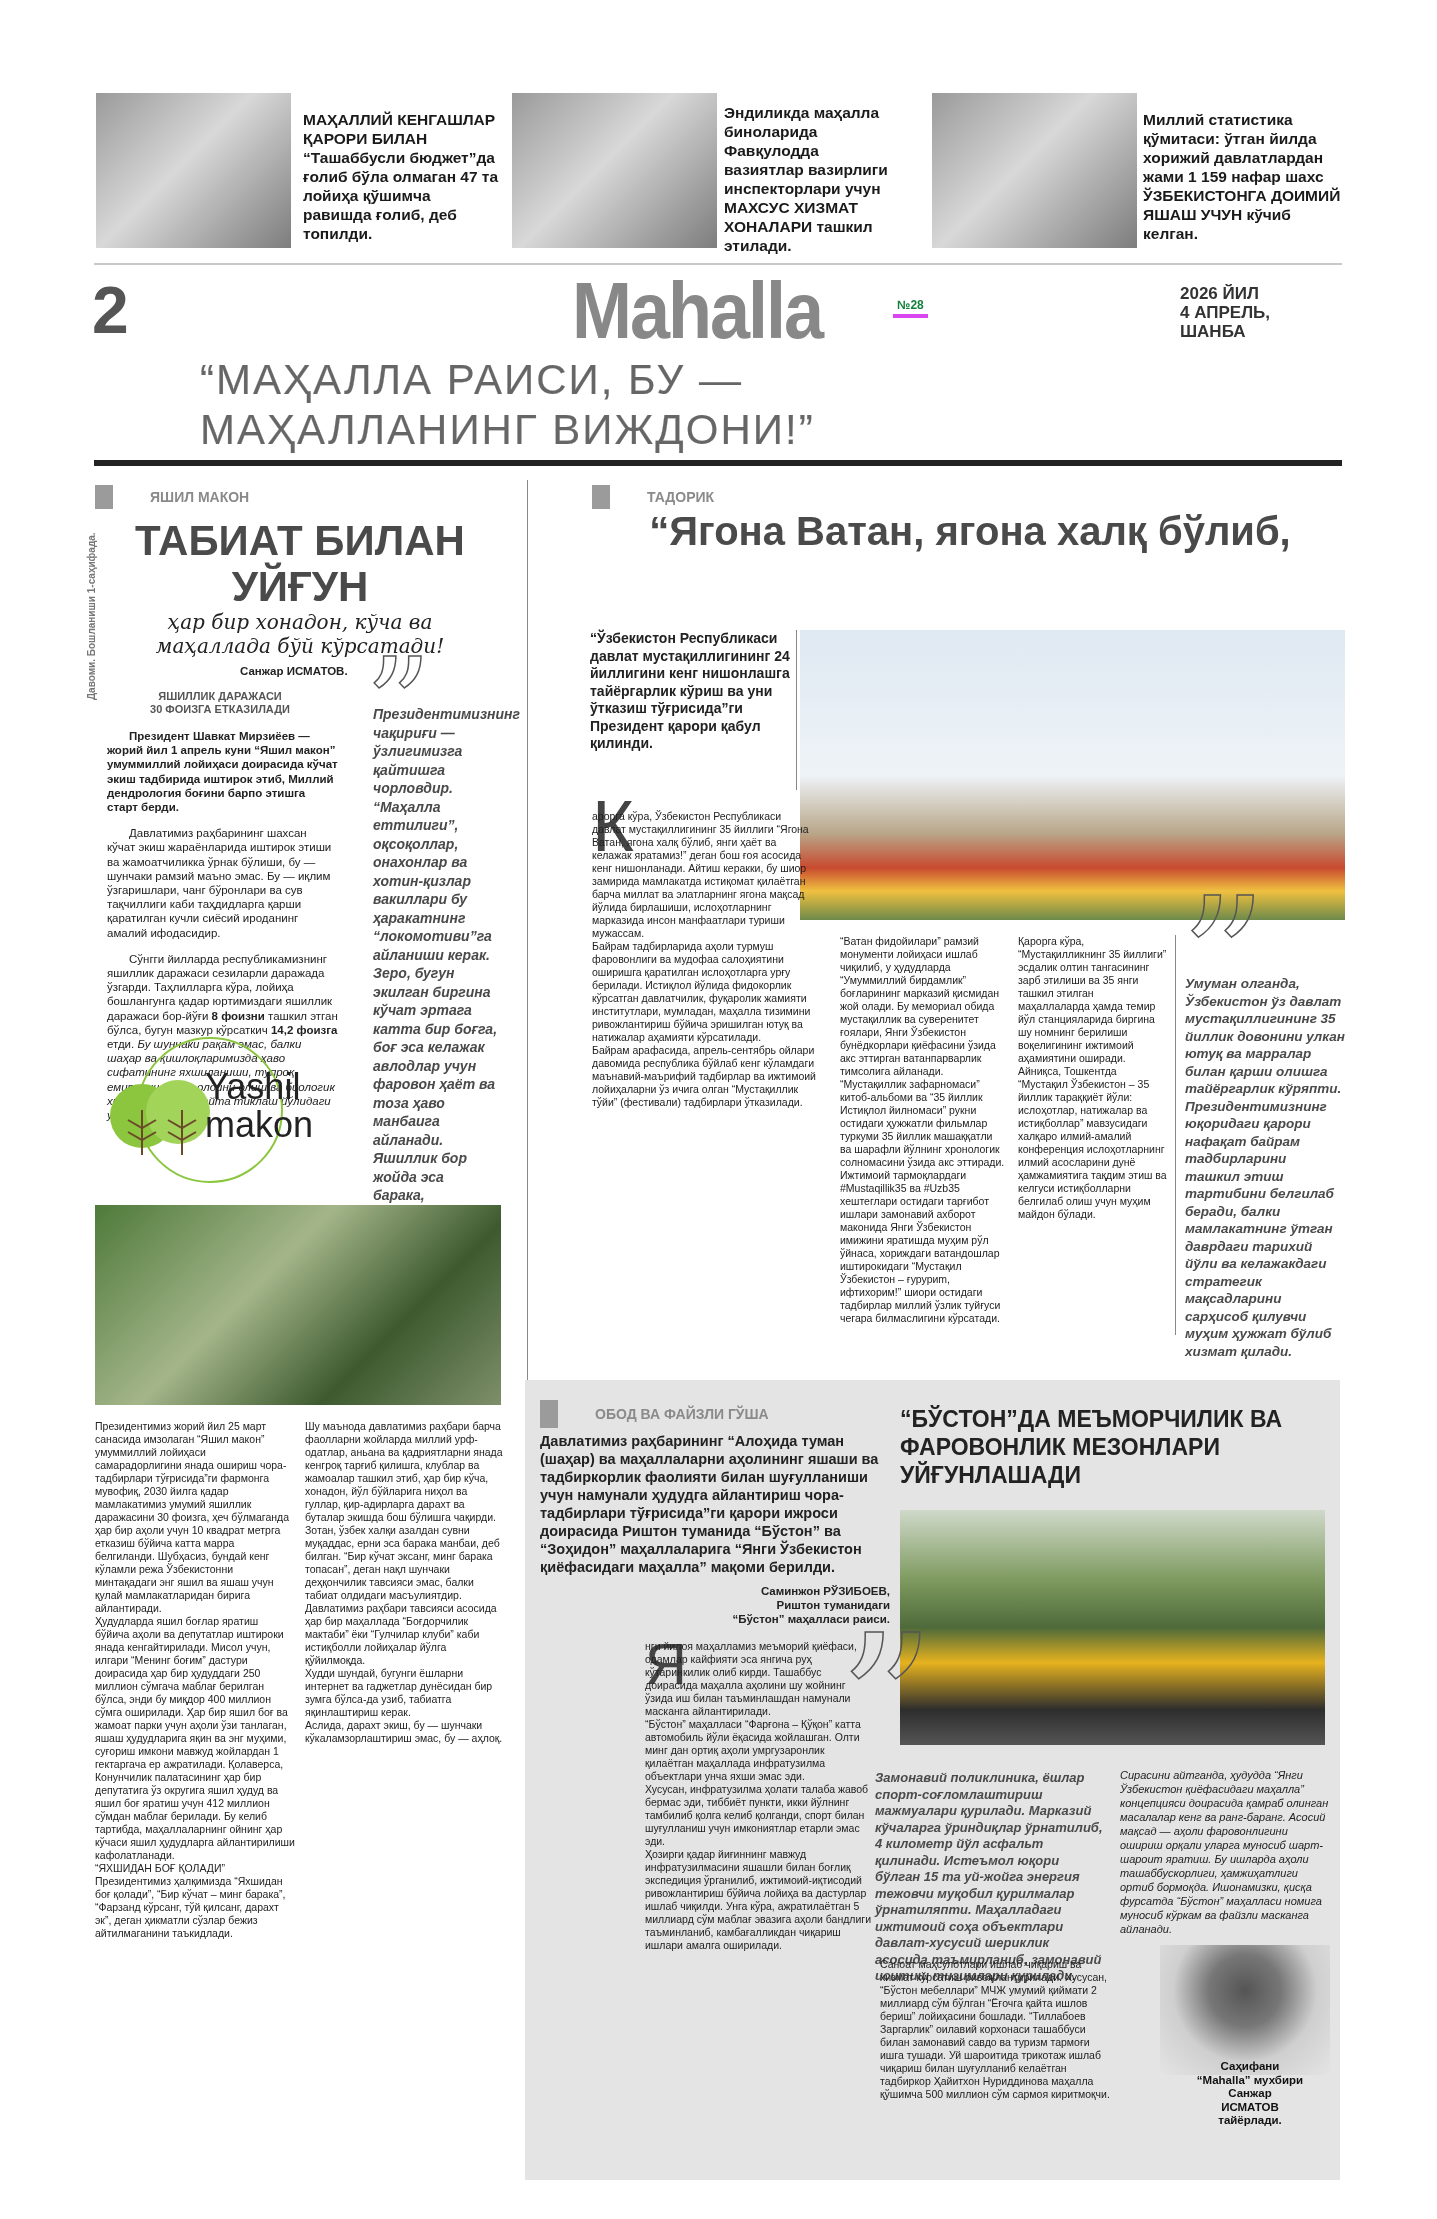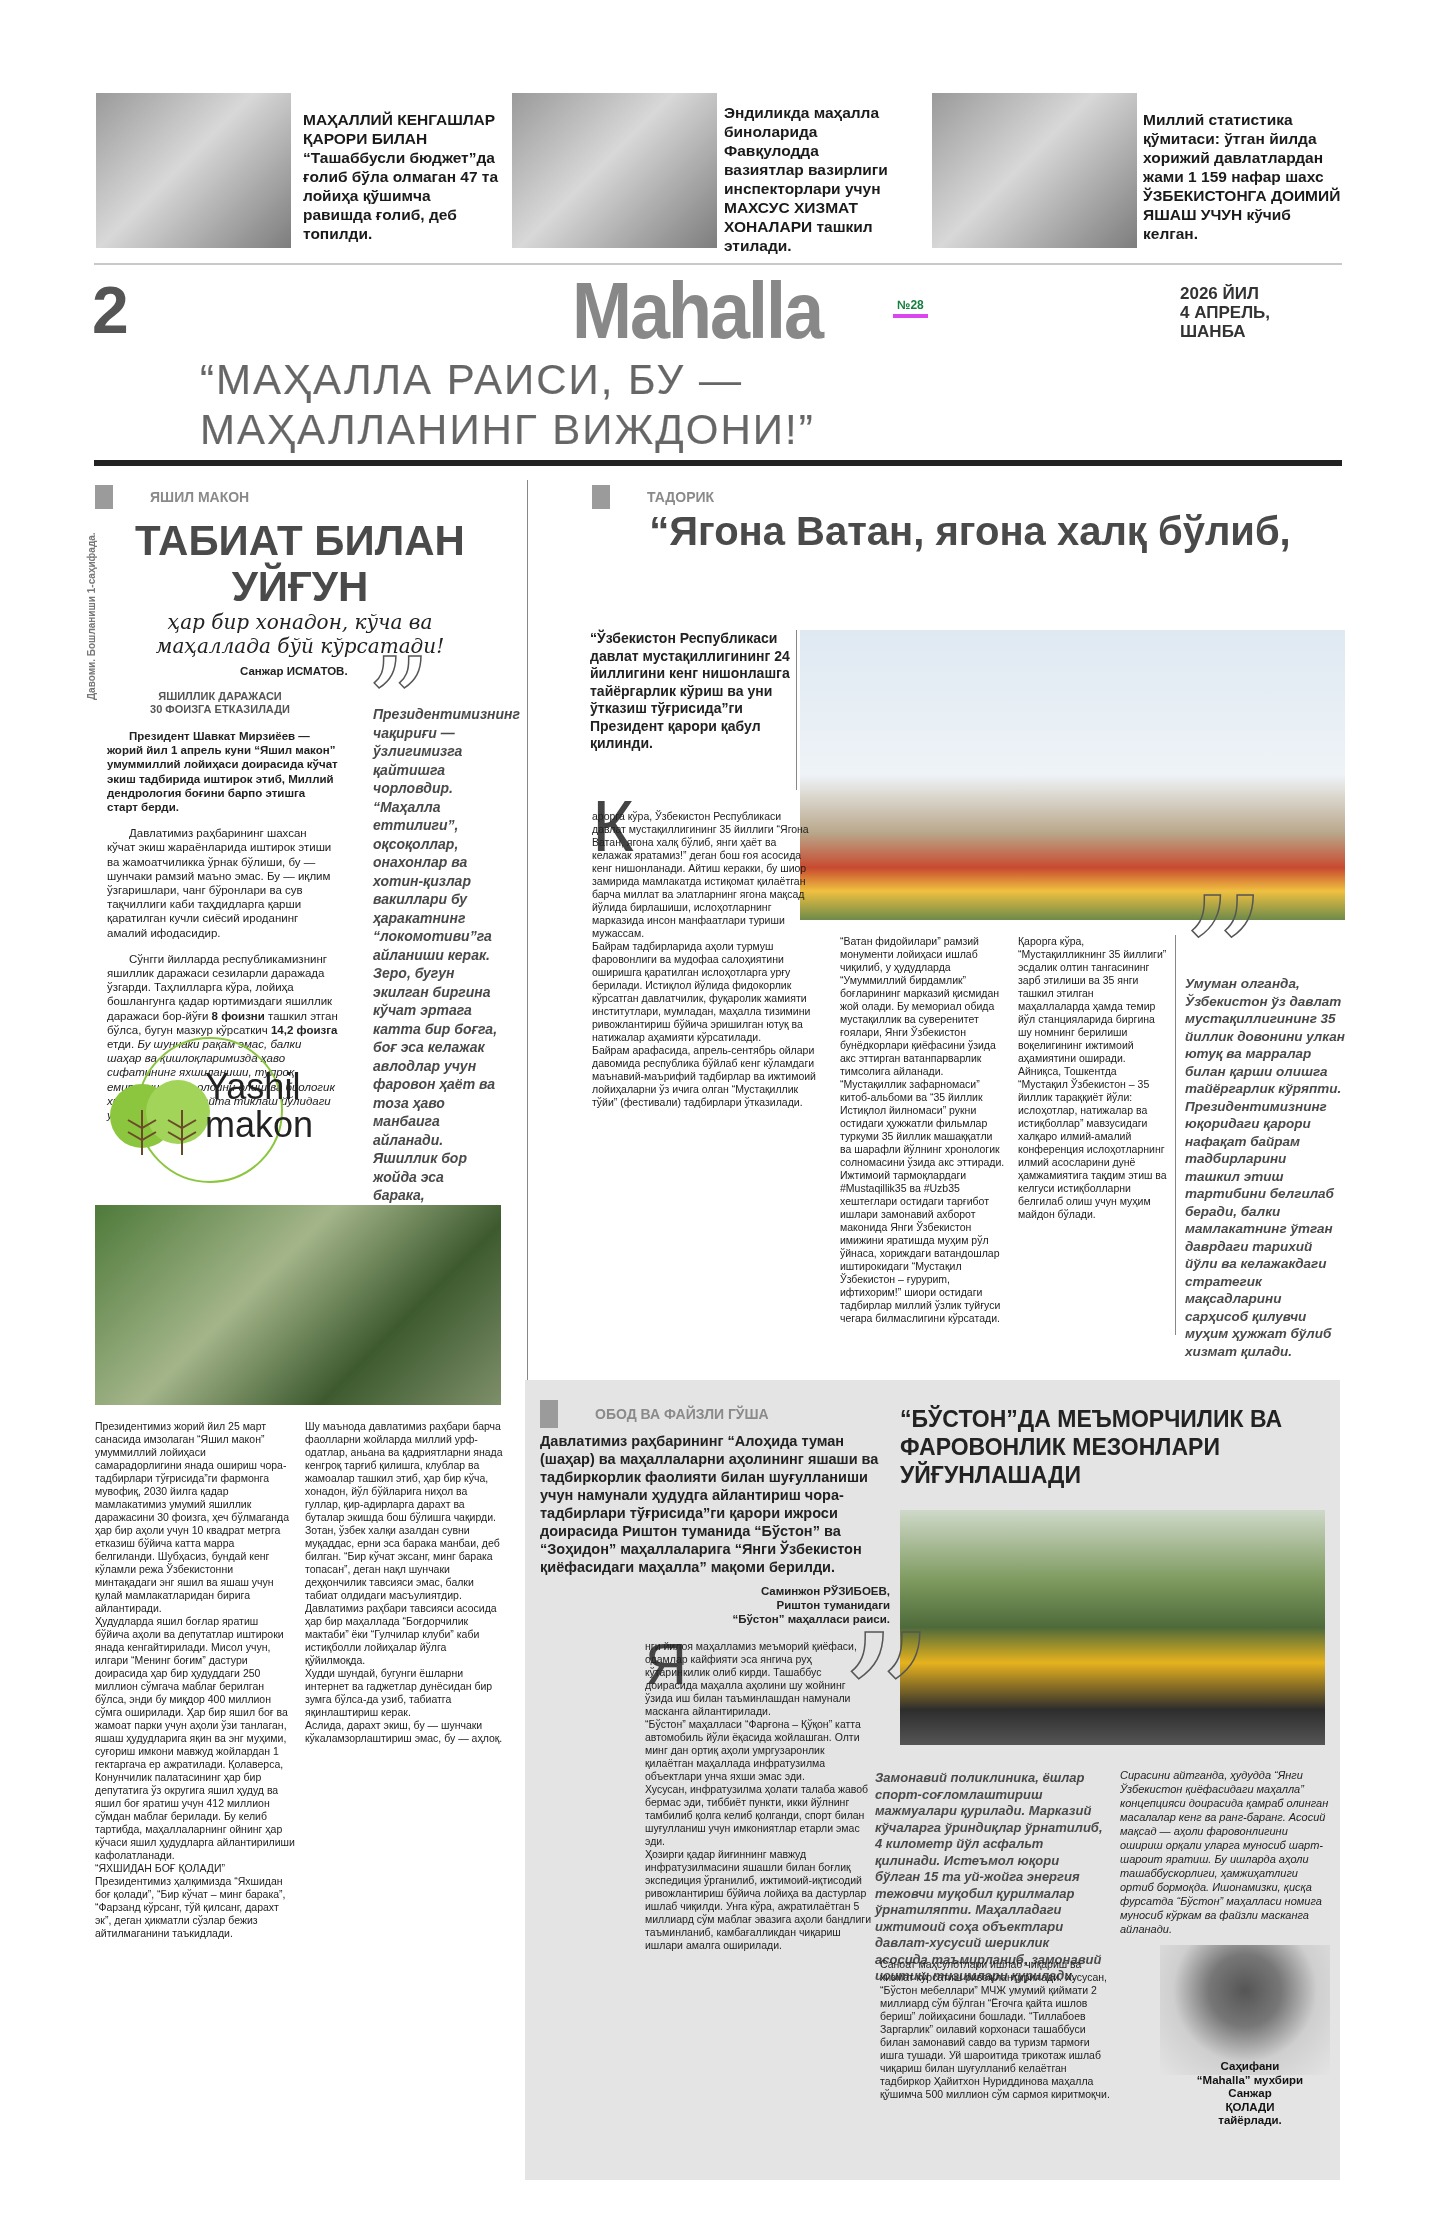--- a/index.html
+++ b/index.html
@@ -167,15 +167,15 @@
 <div class="abs qmark" style="left:838px;top:1635px;font-size:190px;line-height:140px;">”</div>
 <div class="abs quote" style="left:875px;top:1770px;width:230px;font-size:13px;line-height:16.5px;">Замонавий поликлиника, ёшлар спорт-соғломлаштириш мажмуалари қурилади. Марказий кўчаларга ўриндиқлар ўрнатилиб, 4 километр йўл асфальт қилинади. Истеъмол юқори бўлган 15 та уй-жойга энергия тежовчи муқобил қурилмалар ўрнатиляпти. Маҳалладаги ижтимоий соҳа объектлари давлат-хусусий шериклик асосида таъмирланиб, замонавий иситиш тизимлари қурилади.</div>
 <div class="abs body" style="left:880px;top:1958px;width:235px;font-size:10.5px;line-height:13px;">Саноат маҳсулотлари ишлаб чиқариш ва хизмат кўрсатиш ривожлантирилади. Хусусан, “Бўстон мебеллари” МЧЖ умумий қиймати 2 миллиард сўм бўлган “Ёғочга қайта ишлов бериш” лойиҳасини бошлади. “Тиллабоев Заргарлик” оилавий корхонаси ташаббуси билан замонавий савдо ва туризм тармоғи ишга тушади. Уй шароитида трикотаж ишлаб чиқариш билан шуғулланиб келаётган тадбиркор Ҳайитхон Нуриддинова маҳалла қўшимча 500 миллион сўм сармоя киритмоқчи.</div>
 <div class="abs body" style="left:1120px;top:1768px;width:210px;font-size:11px;line-height:14px;font-style:italic;">Сирасини айтганда, ҳудудда “Янги Ўзбекистон қиёфасидаги маҳалла” концепцияси доирасида қамраб олинган масалалар кенг ва ранг-баранг. Асосий мақсад — аҳоли фаровонлигини ошириш орқали уларга муносиб шарт-шароит яратиш. Бу ишларда аҳоли ташаббускорлиги, ҳамжиҳатлиги ортиб бормоқда. Ишонамизки, қисқа фурсатда “Бўстон” маҳалласи номига муносиб кўркам ва файзли масканга айланади.</div>
 
 <div class="abs photo" style="left:1160px;top:1945px;width:170px;height:130px;background:radial-gradient(circle at 50% 35%,#555 0,#777 30%,#cfcfcf 60%,#e4e4e4 100%);"></div>
 <div class="abs" style="left:1160px;top:2060px;width:180px;text-align:center;font-weight:bold;font-size:11.5px;line-height:13.5px;color:#111;">
   <div>Саҳифани</div>
   <div>“Mahalla” мухбири</div>
   <div>Санжар</div>
-  <div>ҚОЛАДИ</div>
+  <div>ИСМАТОВ</div>
   <div>тайёрлади.</div>
 </div>
 
 </body></html>

